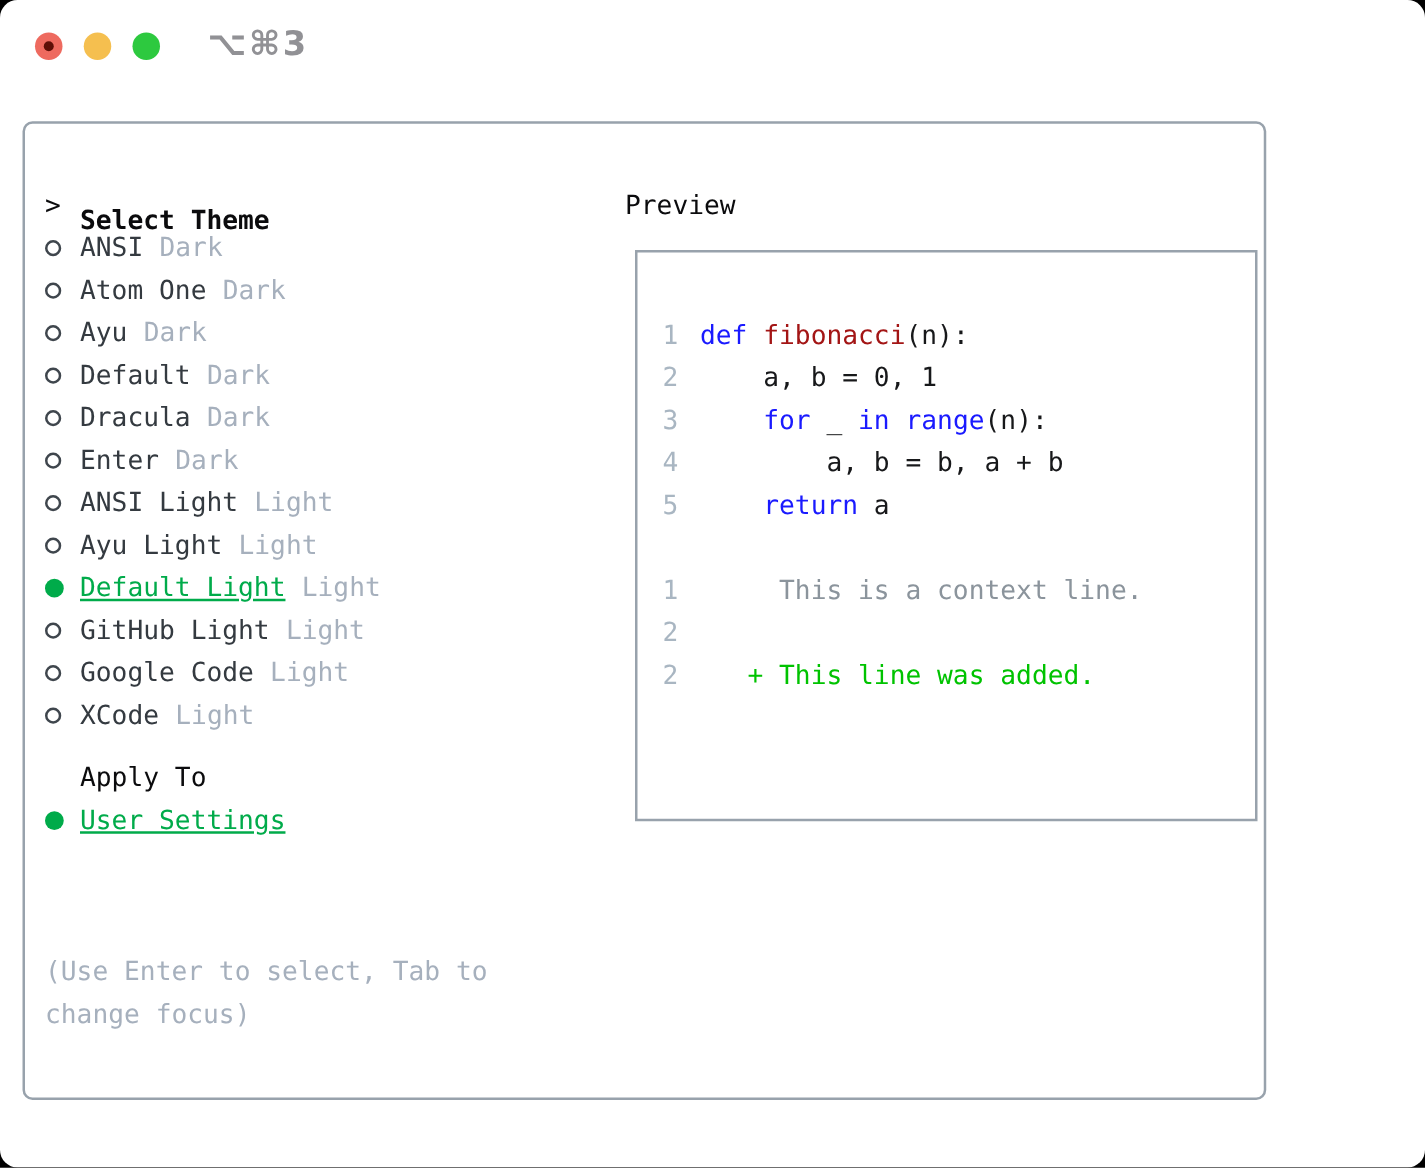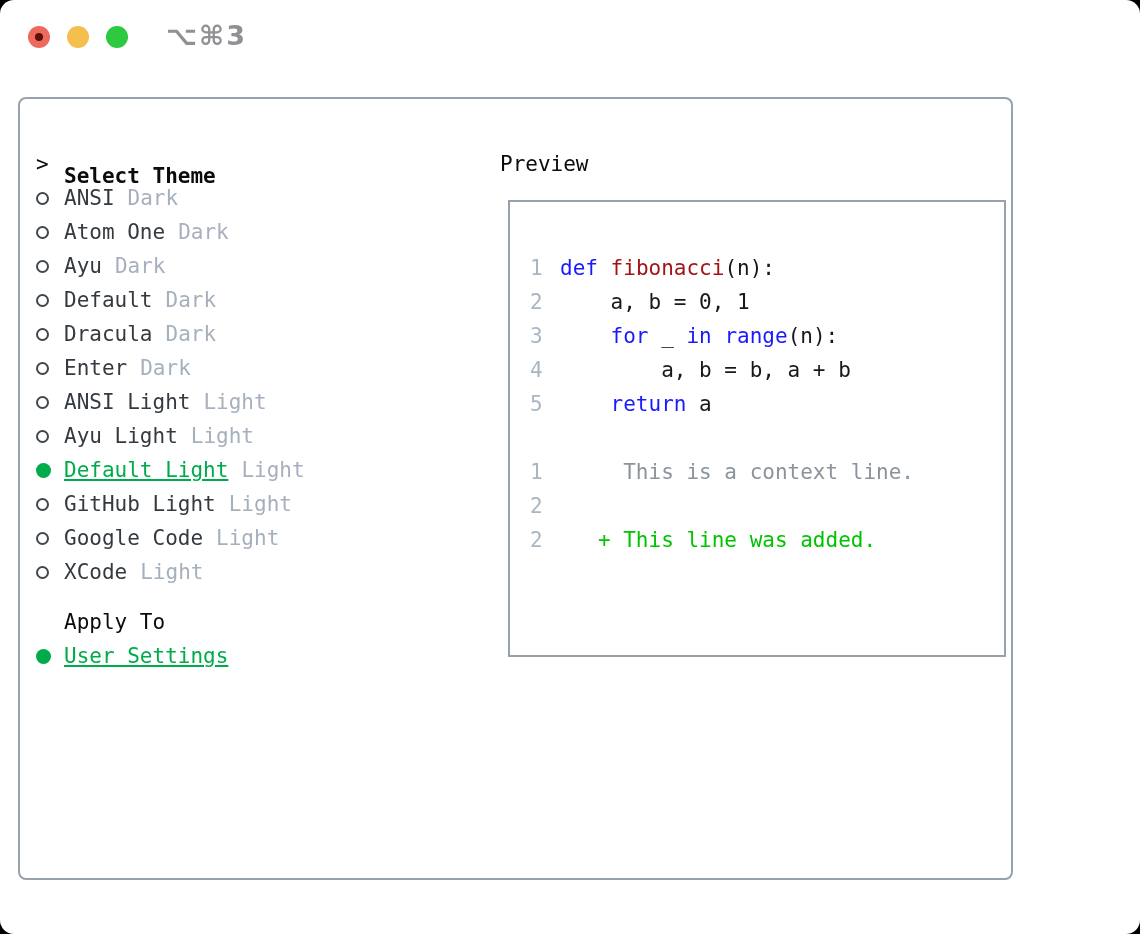--- a/index.html
+++ b/index.html
@@ -190,20 +190,21 @@
   <div class="row selected">
     <span class="marker">
       <span class="circle"></span>
     </span>
     <span class="opt-name">User Settings</span>
   </div>
 
 </div>
     </div>
 
+    <div class="hint">(Use Enter to select, Tab to change focus)</div>
 
     <div class="preview-title">Preview</div>
 
     <div class="preview-box">
       <div>
   <div class="code-row">
     <span class="ln">1</span>
     <span class="code-segs"><span class="seg-keyword">def</span><span class="seg-plain"> </span><span class="seg-function">fibonacci</span><span class="seg-plain">(n):</span></span>
   </div>
 

